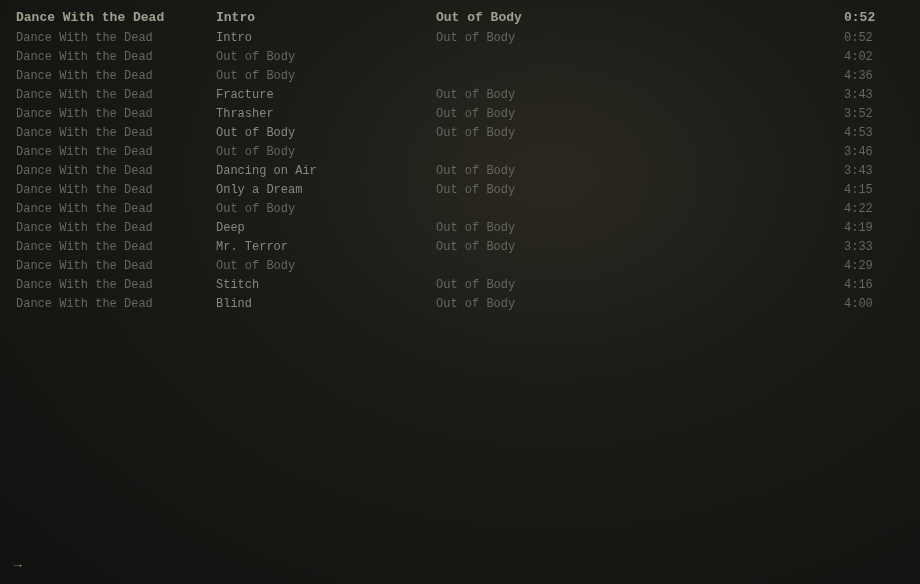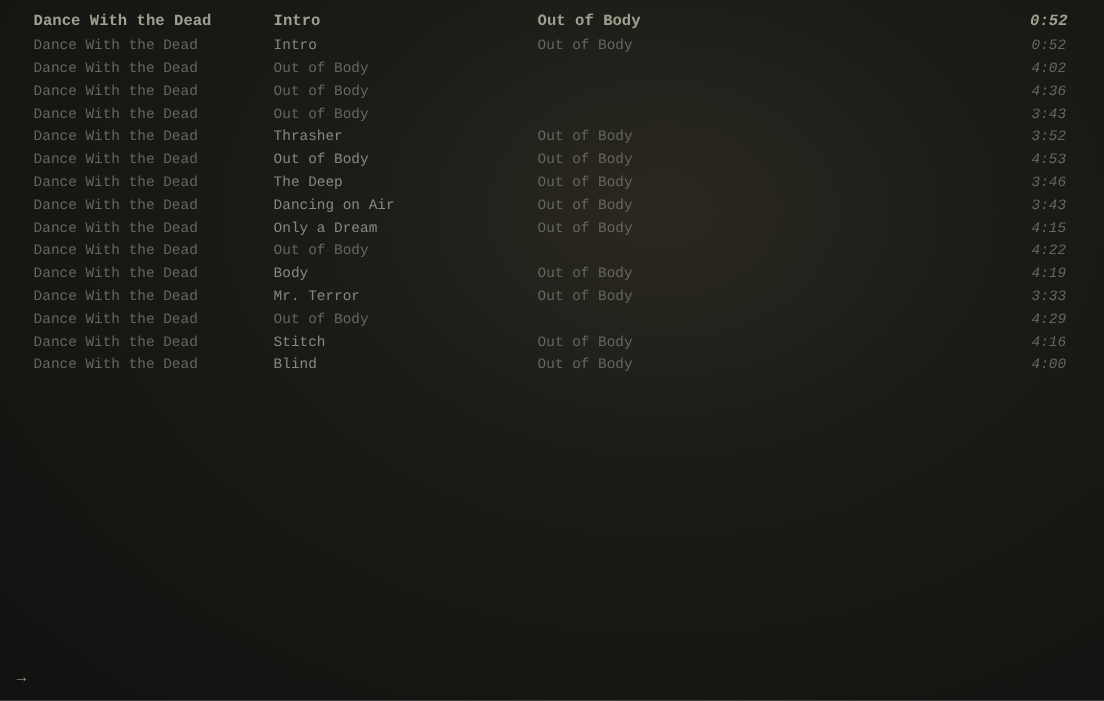--- a/index.html
+++ b/index.html
@@ -22,21 +22,20 @@
 
     .track-list {
       padding: 8px 0 0 0;
     }
 
     .track-row {
       display: flex;
       align-items: center;
       padding: 2px 16px;
       height: 19px;
-      margin-left: 12px;
     }
 
     .track-row.header {
       color: #a0a090;
       font-weight: bold;
       margin-bottom: 1px;
     }
 
     .col-artist {
       width: 200px;
@@ -68,24 +67,23 @@
       font-size: 12px;
     }
 
     .track-row.header .col-album {
       color: #a0a090;
       font-size: 13px;
     }
 
     .col-duration {
       width: 60px;
-      text-align: center;
+      text-align: left;
       color: #666660;
       font-size: 12px;
-      font-style: italic;
     }
 
     .track-row.header .col-duration {
       color: #a0a090;
       font-size: 13px;
     }
 
     .arrow-indicator {
       position: absolute;
       bottom: 12px;
@@ -117,38 +115,38 @@
       <div class="col-album">Out of Body</div>
       <div class="col-duration">4:02</div>
     </div>
     <div class="track-row">
       <div class="col-artist">Dance With the Dead</div>
       <div class="col-album">Out of Body</div>
       <div class="col-duration">4:36</div>
     </div>
     <div class="track-row">
       <div class="col-artist">Dance With the Dead</div>
+      <div class="col-title">Fracture</div>
       <div class="col-album">Out of Body</div>
       <div class="col-duration">3:43</div>
     </div>
     <div class="track-row">
       <div class="col-artist">Dance With the Dead</div>
       <div class="col-title">Thrasher</div>
       <div class="col-album">Out of Body</div>
       <div class="col-duration">3:52</div>
     </div>
     <div class="track-row">
       <div class="col-artist">Dance With the Dead</div>
       <div class="col-title">Out of Body</div>
       <div class="col-album">Out of Body</div>
       <div class="col-duration">4:53</div>
     </div>
     <div class="track-row">
       <div class="col-artist">Dance With the Dead</div>
-      <div class="col-title">The Deep</div>
       <div class="col-album">Out of Body</div>
       <div class="col-duration">3:46</div>
     </div>
     <div class="track-row">
       <div class="col-artist">Dance With the Dead</div>
       <div class="col-title">Dancing on Air</div>
       <div class="col-album">Out of Body</div>
       <div class="col-duration">3:43</div>
     </div>
     <div class="track-row">
@@ -157,21 +155,21 @@
       <div class="col-album">Out of Body</div>
       <div class="col-duration">4:15</div>
     </div>
     <div class="track-row">
       <div class="col-artist">Dance With the Dead</div>
       <div class="col-album">Out of Body</div>
       <div class="col-duration">4:22</div>
     </div>
     <div class="track-row">
       <div class="col-artist">Dance With the Dead</div>
-      <div class="col-title">Body</div>
+      <div class="col-title">Deep</div>
       <div class="col-album">Out of Body</div>
       <div class="col-duration">4:19</div>
     </div>
     <div class="track-row">
       <div class="col-artist">Dance With the Dead</div>
       <div class="col-title">Mr. Terror</div>
       <div class="col-album">Out of Body</div>
       <div class="col-duration">3:33</div>
     </div>
     <div class="track-row">

